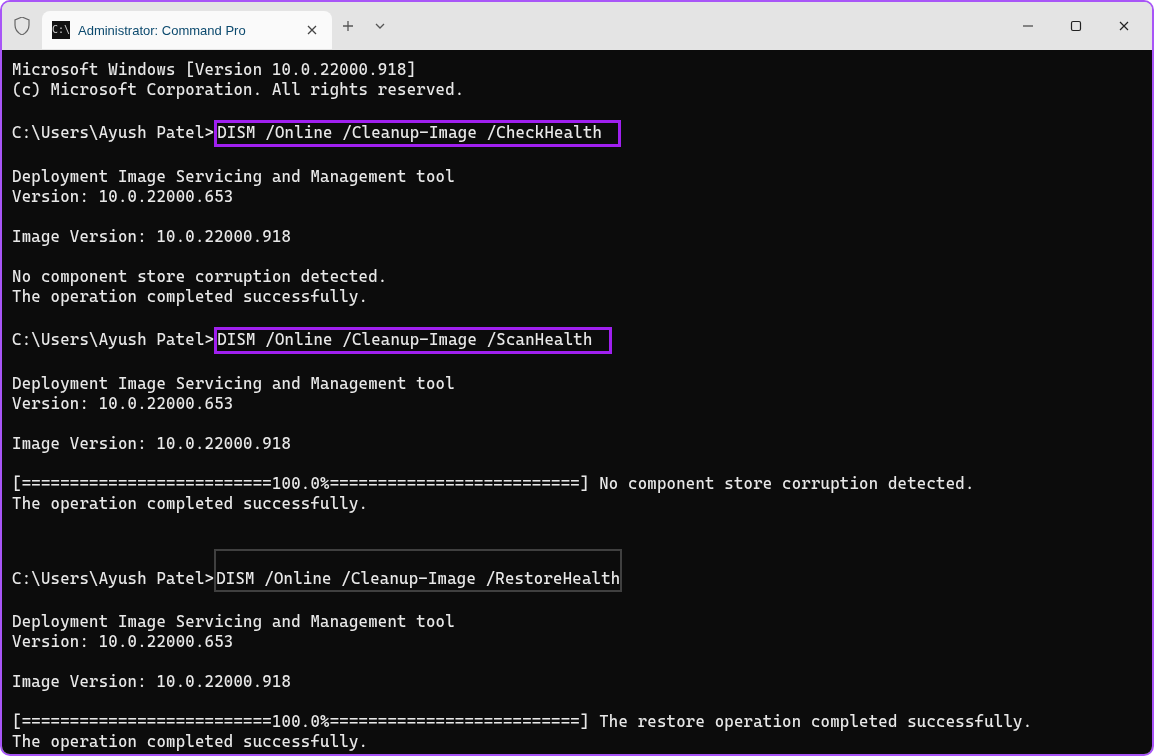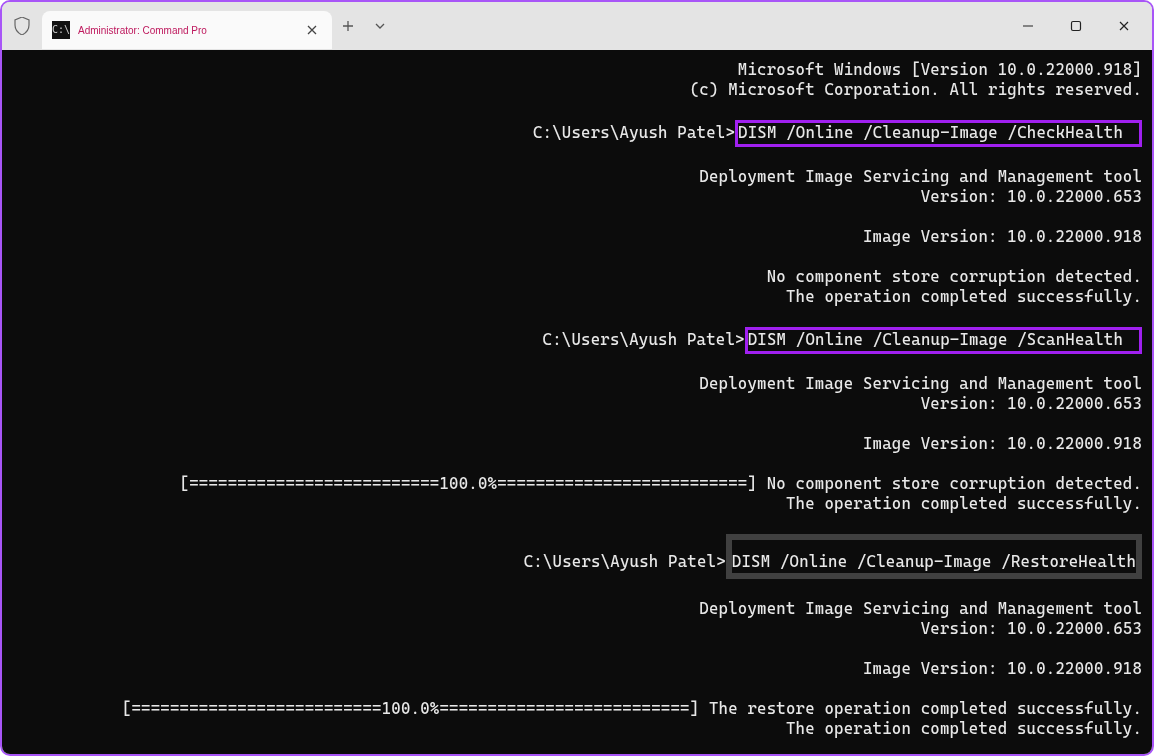--- a/index.html
+++ b/index.html
@@ -54,22 +54,22 @@
     justify-content: center;
   }
   .tab-icon .caret {
     color: #ccc;
     font-size: 10px;
     font-family: Consolas, monospace;
     line-height: 1;
   }
   .tab-title {
     flex: 1;
-    font-size: 10px;
-    color: #be185d;
+    font-size: 13px;
+    color: #0c4a6e;
     white-space: nowrap;
     overflow: hidden;
     text-overflow: ellipsis;
   }
   .btn {
     width: 32px; height: 32px;
     display: flex;
     align-items: center;
     justify-content: center;
     color: #444;
@@ -101,30 +101,31 @@
     color: #e8e8e8;
     font-family: "Cascadia Mono", Consolas, "Courier New", monospace;
     font-size: 16px;
     padding: 10px 10px;
     line-height: 20px;
     white-space: pre;
     overflow: hidden;
     font-weight: 500;
     letter-spacing: 0.25px;
   }
-  .terminal .row { min-height: 20px; text-align: right; }
+  .terminal .row { min-height: 20px; }
   .hl {
     border: 3px solid #a020f0;
     padding: 0 16px 1px 0;
     display: inline-block;
   }
   .hl2 {
-    border: 6px solid #404040;
-    padding: 12px 0 1px 0;
+    border: 2px solid #404040;
+    padding: 18px 0 1px 0;
     display: inline-block;
+    margin-top: 15px;
   }
   .cursor {
     display: inline-block;
     width: 1px; height: 20px;
     background: #ffffff;
     vertical-align: -3px;
   }
   .terminal .prompt, .terminal .cmd, .terminal .txt {
     display: inline;
   }

